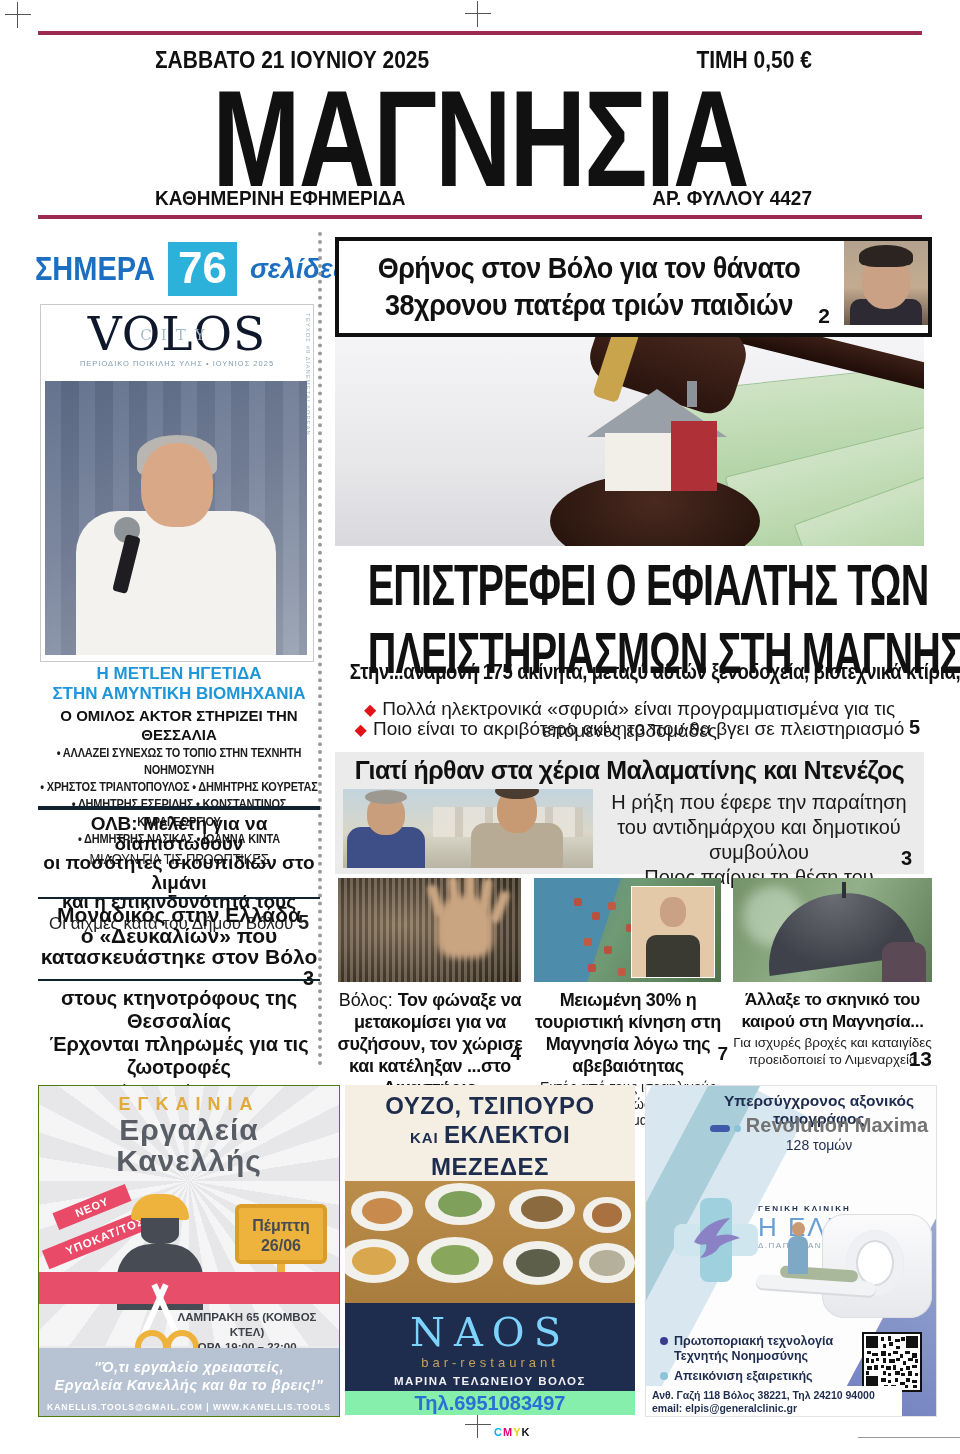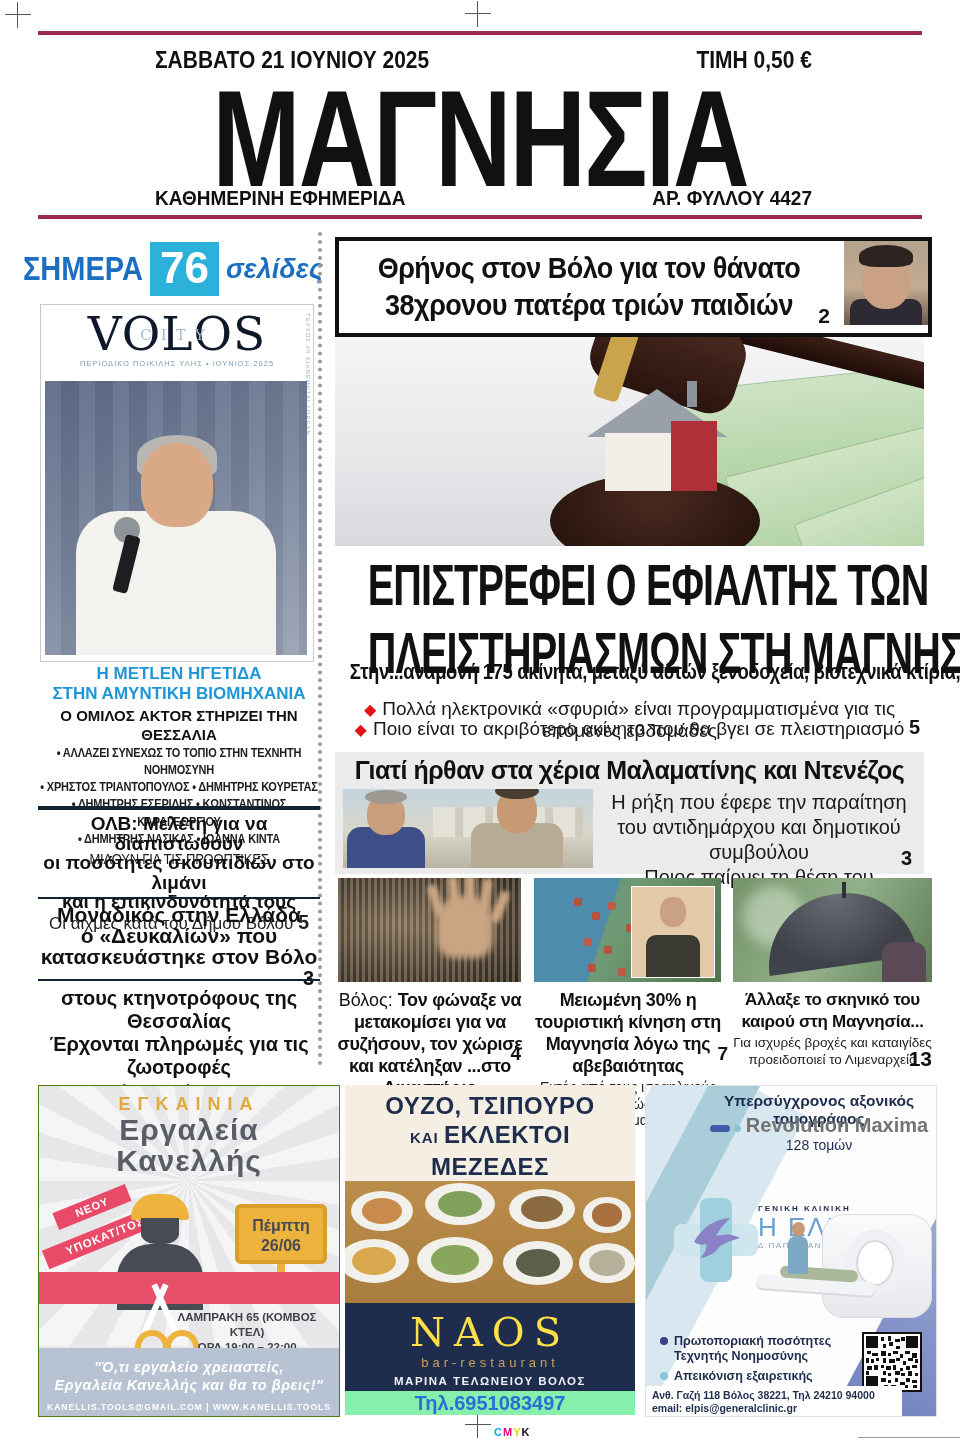--- a/index.html
+++ b/index.html
@@ -12,21 +12,21 @@
   .crop:after{left:0;top:12px;width:26px;height:1px;}
   .rule-maroon{position:absolute;left:38px;width:884px;height:4px;background:#9e2b52;}
   
   .hdr-date{position:absolute;left:155px;top:47px;font-size:21px;font-weight:700;letter-spacing:0px;transform:scaleY(1.1);transform-origin:top left;}
   .hdr-price{position:absolute;right:148px;top:47px;font-size:21px;font-weight:700;transform:scaleY(1.1);transform-origin:top right;}
   .masthead{position:absolute;left:0;top:68px;width:960px;text-align:center;font-size:104px;font-weight:700;
             letter-spacing:-2px;transform:scale(1.02,1.32);transform-origin:50% 20%;white-space:nowrap;}
   .hdr-sub{position:absolute;left:155px;top:186px;font-size:19px;font-weight:700;transform:scaleY(1.1);transform-origin:top left;}
   .hdr-issue{position:absolute;right:148px;top:186px;font-size:19px;font-weight:700;transform:scaleY(1.1);transform-origin:top right;}
   
-  .today{position:absolute;left:32px;top:240px;width:282px;height:58px;display:flex;align-items:center;justify-content:center;gap:7px;}
+  .today{position:absolute;left:50px;top:240px;width:282px;height:58px;display:flex;align-items:center;justify-content:center;gap:13px;}
   .today-lbl{color:#1c6fc0;font-size:29px;font-weight:700;transform:scaleY(1.15);}
   .today-box{background:#2cb2da;color:#fff;font-size:44px;font-weight:700;padding:1px 10px 3px;line-height:50px;}
   .today-pages{color:#1c6fc0;font-size:27px;font-weight:700;font-style:italic;}
   .dotline{position:absolute;left:318px;top:232px;height:834px;width:0;border-left:4px dotted #9a9a9a;}
   .cover{position:absolute;left:40px;top:304px;width:272px;height:356px;border:1px solid #c9c9c9;background:#fff;}
   .cover-logo{position:relative;margin-top:5px;text-align:center;font-family:"DejaVu Serif",serif;
               font-size:47px;color:#0f172a;letter-spacing:1px;line-height:48px;}
   .cover-city{position:absolute;left:0;right:0;top:21px;text-align:center;font-family:"DejaVu Serif",serif;
               font-size:15px;color:#a3bccd;letter-spacing:9px;}
   .cover-tag{text-align:center;font-size:7.5px;color:#7f9cb0;letter-spacing:1px;margin-top:1px;}
@@ -138,21 +138,21 @@
   .ad1-quote{position:absolute;left:0;top:262px;width:100%;height:68px;background:#b7c3d3;color:#fff;text-align:center;}
   .ad1-quote .q{font-size:14.5px;font-weight:700;font-style:italic;line-height:18px;margin-top:10px;letter-spacing:.5px;}
   .ad1-quote .c{font-size:8.5px;font-weight:700;letter-spacing:1px;margin-top:8px;}
   .ad2{left:345px;width:290px;background:#f4efe2;}
   .ad2-txt{position:absolute;left:0;top:6px;width:100%;text-align:center;color:#1e2c4e;font-weight:700;font-size:24px;line-height:29px;letter-spacing:.5px;}
   .ad2-kai{font-size:15px;letter-spacing:1px;}
   .ad2-photo{position:absolute;left:0;top:96px;width:100%;height:122px;background:linear-gradient(180deg,#bb8d4b 0%,#a97d3e 100%);overflow:hidden;}
   .plate{position:absolute;background:#f2f0ea;border-radius:50%;}
   .plate i{position:absolute;left:18%;top:18%;width:64%;height:64%;border-radius:50%;display:block;}
   .ad2-navy{position:absolute;left:0;top:218px;width:100%;height:88px;background:#1e2c4e;text-align:center;}
-  .naos{font-family:"DejaVu Serif",serif;color:#fde047;font-size:40px;letter-spacing:9px;margin-top:6px;font-weight:400;}
+  .naos{font-family:"DejaVu Serif",serif;color:#7dd3fc;font-size:40px;letter-spacing:9px;margin-top:6px;font-weight:400;}
   .naos-sub{color:#c8a05c;font-size:13px;letter-spacing:4px;margin-top:0px;}
   .naos-loc{color:#eef0f4;font-size:11.5px;letter-spacing:1.5px;margin-top:5px;font-weight:700;}
   .ad2-phone{position:absolute;left:0;top:306px;width:100%;height:24px;background:#86efac;text-align:center;color:#2a6fd4;font-size:20px;font-weight:700;line-height:24px;}
   .ad3{left:645px;width:290px;background:#fdfdfe;border:1px solid #e2e2e4;}
   .ad3-band1{position:absolute;left:-80px;top:-30px;width:150px;height:420px;background:#d9e8f0;transform:rotate(28deg);}
   .ad3-band2{position:absolute;left:-28px;top:-40px;width:46px;height:430px;background:#a9cdd9;transform:rotate(28deg);}
   .ad3-band3{position:absolute;right:-60px;bottom:-80px;width:120px;height:300px;background:linear-gradient(180deg,#8fa3cf,#4f5fae);transform:rotate(28deg);opacity:.85;}
   .ad3-head{position:absolute;left:60px;top:6px;width:226px;text-align:center;color:#1e2c4e;font-weight:700;font-size:15.5px;}
   .ad3-prod{position:absolute;left:60px;top:28px;width:226px;text-align:center;color:#1e2c4e;font-size:14px;}
   .ad3-prod b{color:#737373;font-size:20px;font-weight:700;margin-top:46px;}
@@ -464,21 +464,21 @@
     </div>
     <div class="ct">
       <div class="ct-gantry"></div>
       <div class="ct-bore"></div>
       <div class="ct-bed"></div>
       <div class="ct-patient"></div>
       <div class="ct-nursebody"></div>
       <div class="ct-nursehead"></div>
     </div>
     <div class="ad3-bullets">
-      <div class="ad3-b"><span class="dot" style="background:#3d3d90;"></span><span>Πρωτοποριακή ποσότητες Τεχνητής Νοημοσύνης</span></div>
+      <div class="ad3-b"><span class="dot" style="background:#3d3d90;"></span><span>Πρωτοποριακή τεχνολογία Τεχνητής Νοημοσύνης</span></div>
       <div class="ad3-b"><span class="dot" style="background:#8ac4d8;"></span><span>Απεικόνιση εξαιρετικής ποιότητας</span></div>
       <div class="ad3-b"><span class="dot" style="background:#3d3d90;"></span><span>Μειωμένη ακτινοβολία ως και 82%</span></div>
 
     </div>
     <svg class="qr" viewBox="0 0 33 33" shape-rendering="crispEdges">
       <rect width="33" height="33" fill="#fff"></rect>
       <path fill="#111" d="M1 1h7v7h-7zM3 3h3v3h-3zM25 1h7v7h-7zM27 3h3v3h-3zM1 25h7v7h-7zM3 27h3v3h-3zM10 2h2v2h-2zM14 1h2v3h-2zM18 3h3v2h-3zM22 2h2v2h-2zM11 6h2v2h-2zM15 5h2v2h-2zM19 7h2v2h-2zM2 10h2v2h-2zM5 11h3v2h-3zM1 14h2v3h-2zM4 15h2v2h-2zM7 14h2v2h-2zM2 19h3v2h-3zM6 18h2v3h-2zM1 22h2v2h-2zM10 10h3v3h-3zM14 11h2v2h-2zM17 10h3v2h-3zM21 12h2v2h-2zM24 10h3v2h-3zM28 11h3v3h-3zM11 14h2v3h-2zM15 15h3v2h-3zM19 14h2v2h-2zM23 16h2v2h-2zM26 14h3v2h-3zM30 15h2v2h-2zM10 18h2v2h-2zM13 19h3v2h-3zM17 18h2v3h-2zM21 20h2v2h-2zM25 19h2v2h-2zM28 18h3v2h-3zM11 22h2v2h-2zM14 23h2v2h-2zM18 22h3v2h-3zM22 23h2v2h-2zM26 22h2v3h-2zM30 23h2v2h-2zM10 26h3v2h-3zM14 27h2v2h-2zM18 26h2v2h-2zM21 28h3v2h-3zM25 26h2v2h-2zM28 27h3v2h-3zM12 30h2v2h-2zM16 30h3v2h-3zM24 30h2v2h-2zM29 30h2v2h-2z"></path>
     </svg>
     <div class="ad3-addr">
       <div>Ανθ. Γαζή 118 Βόλος 38221, Τηλ 24210 94000</div>

